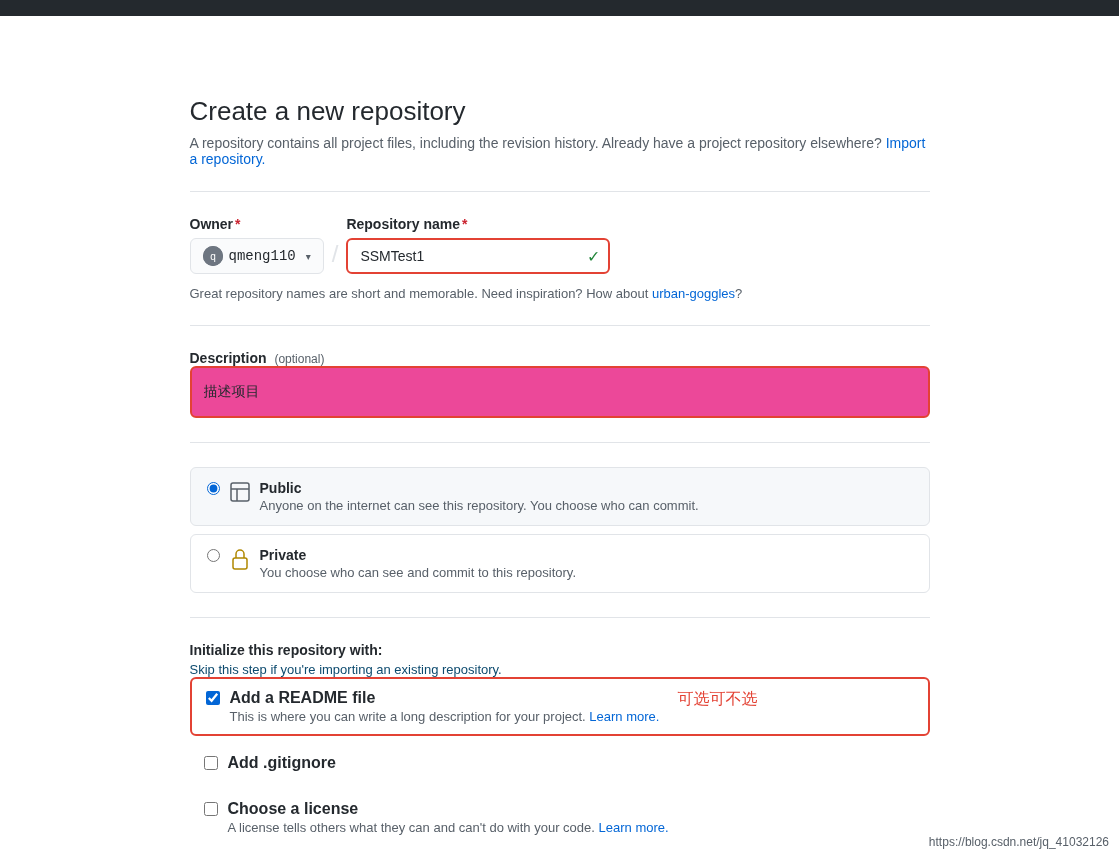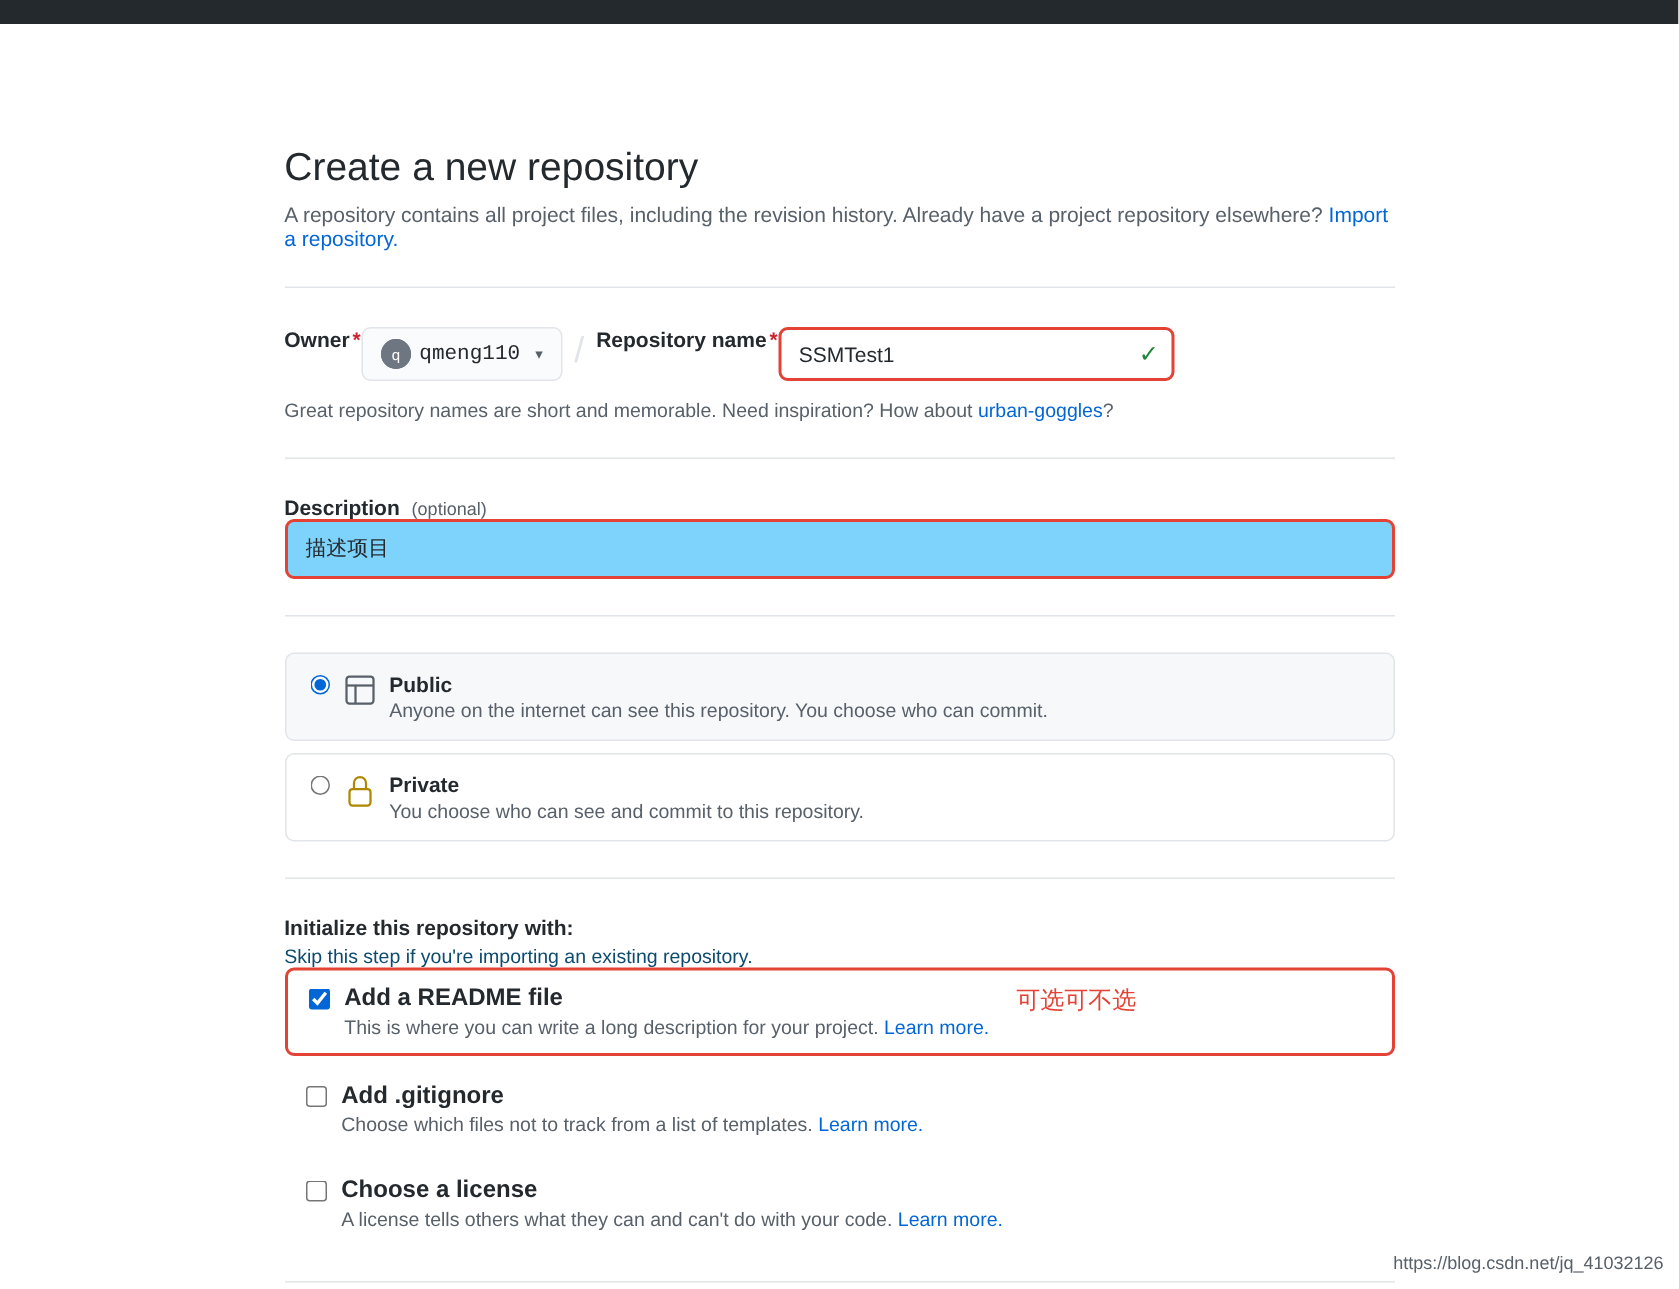--- a/index.html
+++ b/index.html
@@ -43,20 +43,21 @@
       margin-bottom: 16px;
     }
     .owner-repo-row {
       display: flex;
       align-items: flex-end;
       gap: 8px;
       margin-bottom: 12px;
     }
     .field-group {
       display: flex;
+      flex-direction: column;
     }
     label.field-label {
       font-size: 14px;
       font-weight: 600;
       margin-bottom: 6px;
     }
     label.field-label .required {
       color: #cb2431;
       margin-left: 2px;
     }
@@ -136,24 +137,24 @@
     .hint-text a {
       color: #0366d6;
       text-decoration: none;
     }
     .description-input-wrapper input {
       width: 100%;
       border: 2px solid #e34234;
       border-radius: 6px;
       padding: 6px 12px;
       font-size: 14px;
-      height: 40px;
+      height: 52px;
       outline: none;
       color: #24292e;
-      background: #7dd3fc;
+      background: #ec4899;
     }
     .radio-group {
       margin: 16px 0;
     }
     .radio-option {
       display: flex;
       align-items: flex-start;
       gap: 8px;
       padding: 12px 16px;
       border: 1px solid #e1e4e8;
@@ -361,24 +362,20 @@
           <a class="link">Learn more.</a>
         </div>
       </div>
       <span class="annotation-red">可选可不选</span>
     </div>
 
     <div class="checkbox-option">
       <input type="checkbox" id="gitignore" style="">
       <div class="checkbox-content">
         <div class="checkbox-title">Add .gitignore</div>
-        <div class="checkbox-desc">
-          <span>Choose which files not to track from a list of templates.</span>
-          <a class="link">Learn more.</a>
-        </div>
       </div>
     </div>
 
     <div class="checkbox-option">
       <input type="checkbox" id="license" style="">
       <div class="checkbox-content">
         <div class="checkbox-title">Choose a license</div>
         <div class="checkbox-desc">
           <span>A license tells others what they can and can't do with your code.</span>
           <a class="link">Learn more.</a>

